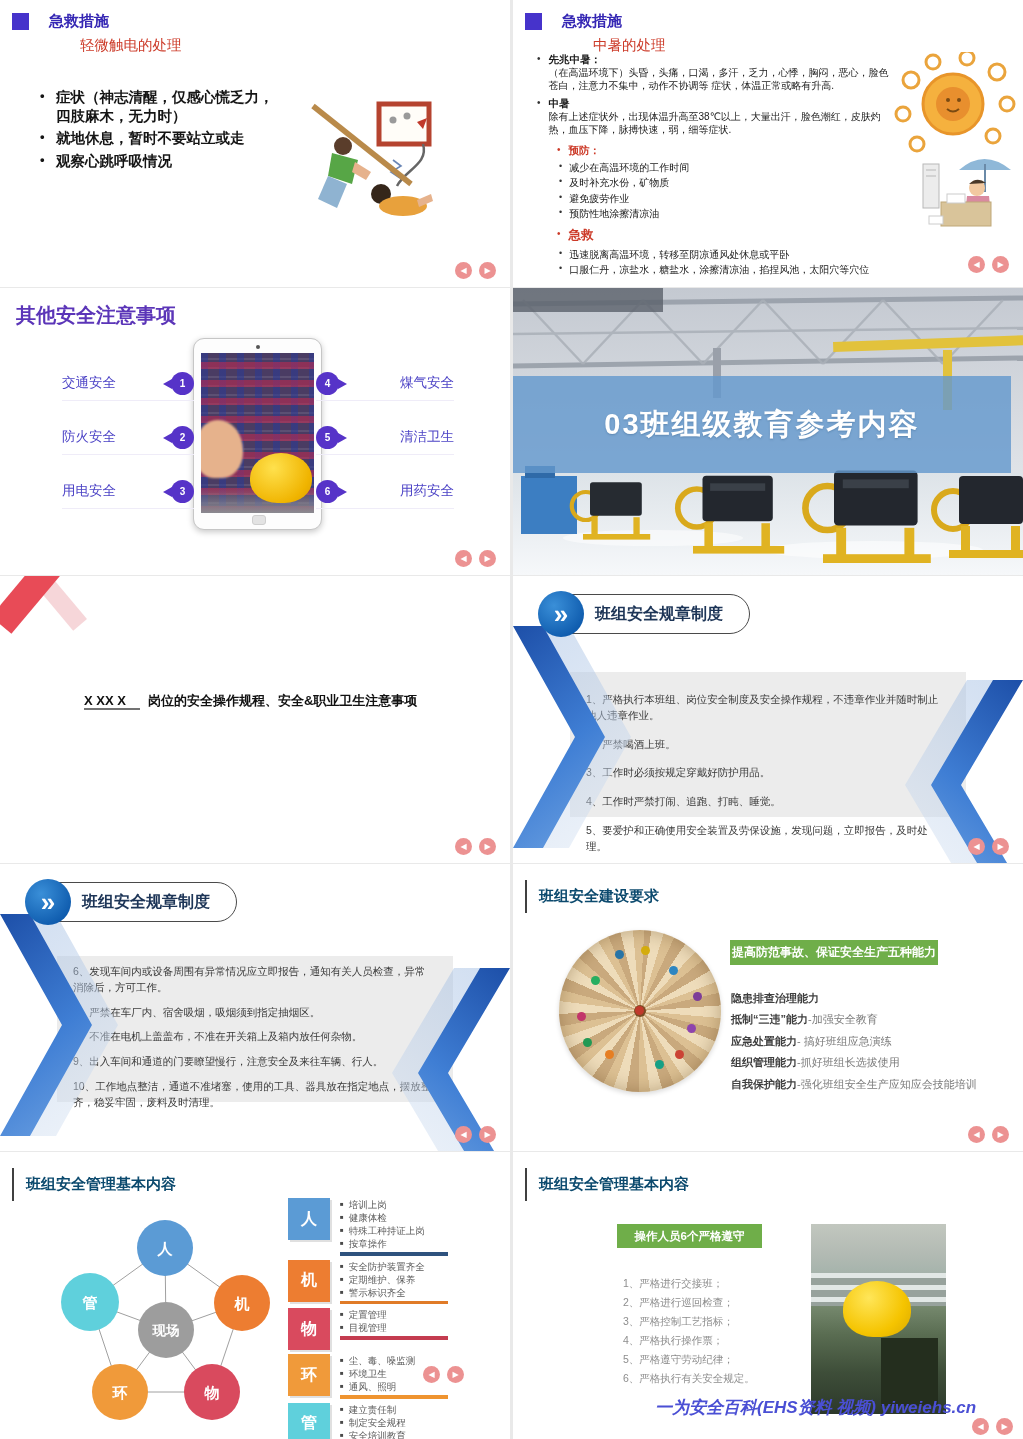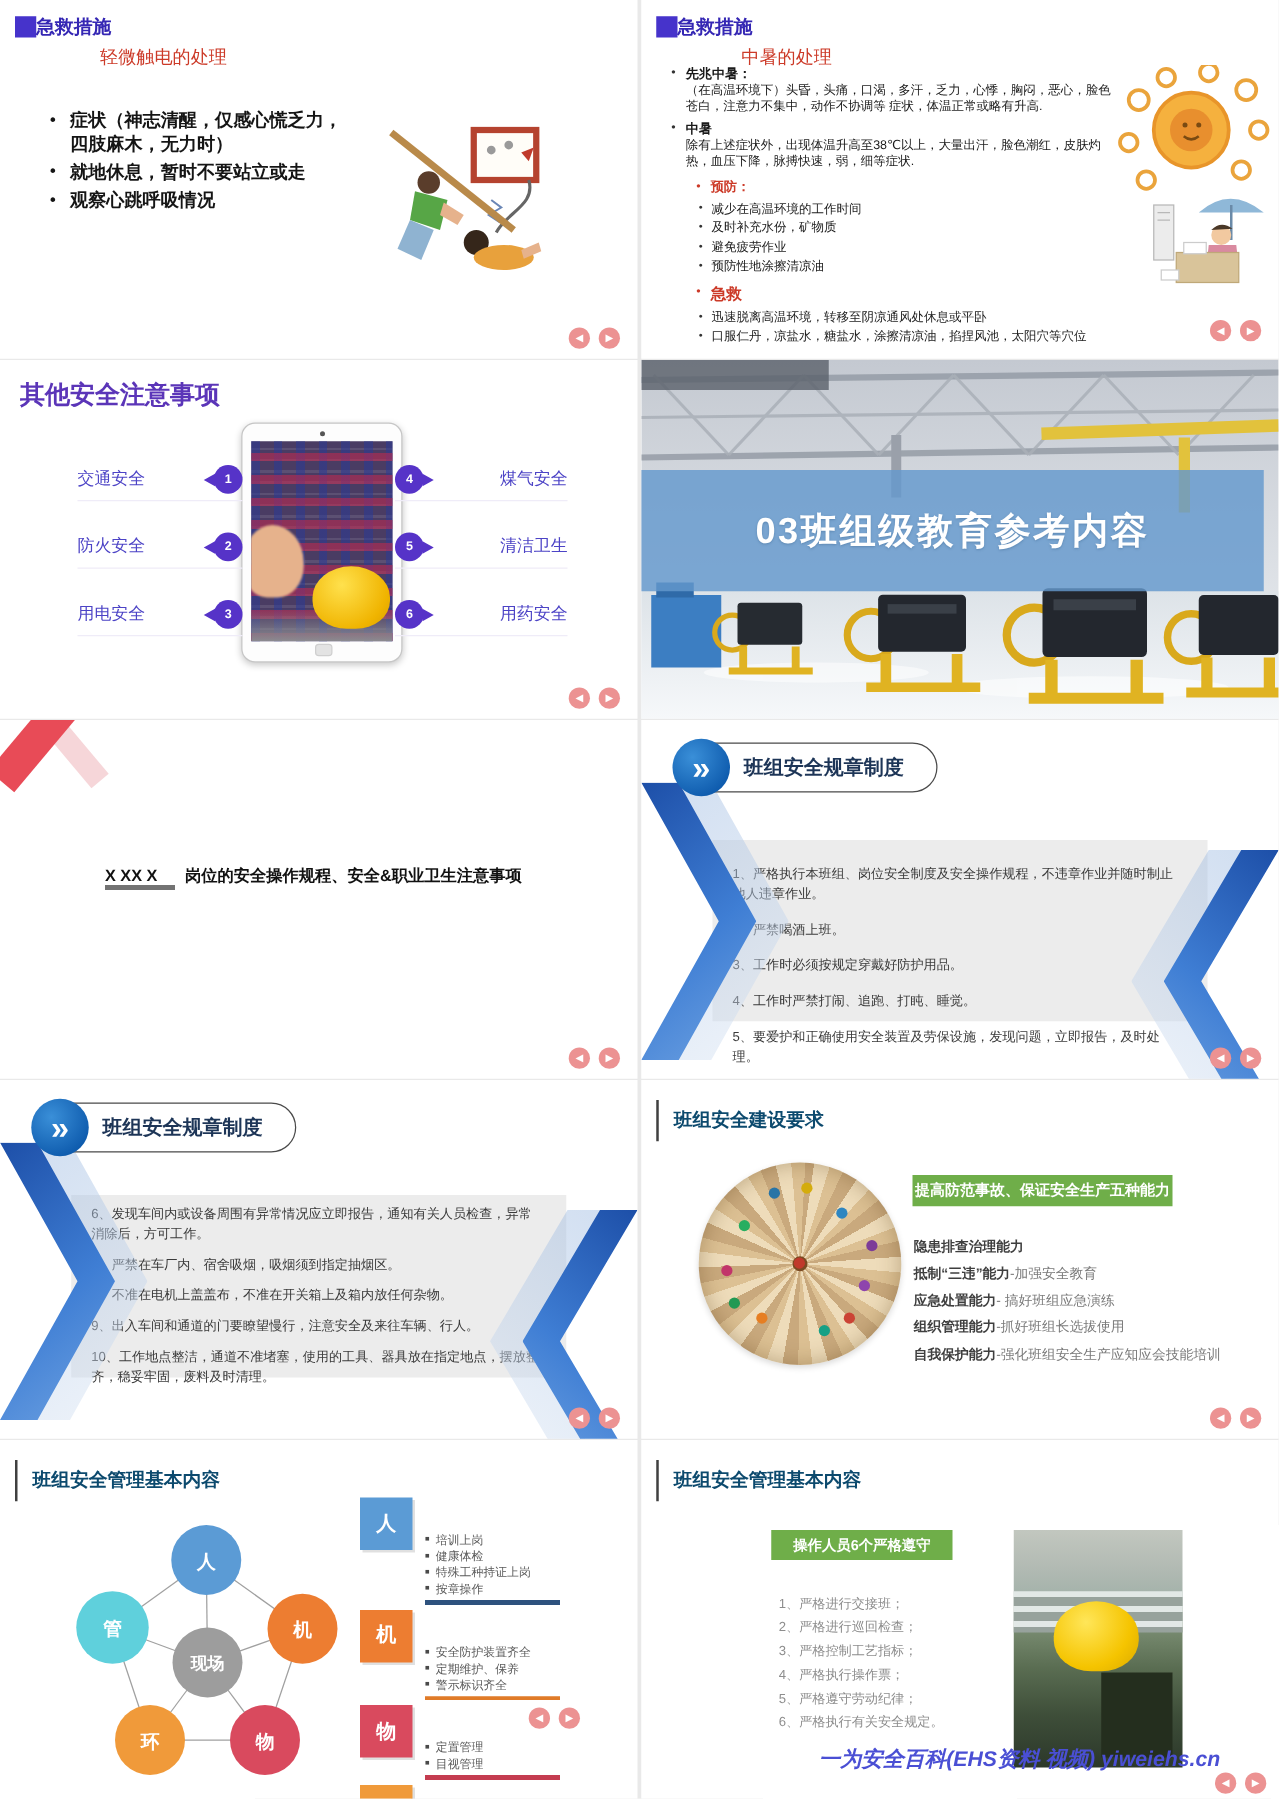--- a/index.html
+++ b/index.html
@@ -7,21 +7,21 @@
         grid-auto-rows:287px;gap:1px 3px;background:#e9e9e9;
         font-family:"Liberation Sans","DejaVu Sans",sans-serif;}
   .slide{position:relative;background:#fff;overflow:hidden;}
 
   
   .nav{position:absolute;right:14px;bottom:8px;display:flex;gap:7px;z-index:30;}
   .nbtn{width:17px;height:17px;border-radius:50%;background:#ec9292;color:#fff;
         font-size:8px;display:flex;align-items:center;justify-content:center;cursor:pointer;}
 
   
-  .hdr{position:absolute;left:12px;top:12px;display:flex;align-items:center;}
+  .hdr{position:absolute;left:12px;top:12px;display:flex;align-items:center;gap:20px;}
   .hdr-sq{width:17px;height:17px;background:#4633cb;}
   .hdr-t{color:#3527b4;font-weight:bold;font-size:15px;}
   .hdr-sub{position:absolute;left:80px;top:36px;color:#cc3a28;font-size:14.5px;}
 
   
   .s1-list{position:absolute;left:40px;top:88px;width:238px;margin:0;padding:0;list-style:none;}
   .s1-list li{font-size:14.5px;font-weight:700;color:#151515;line-height:1.28;margin-bottom:4px;
               padding-left:16px;position:relative;}
   .s1-list li::before{content:"•";position:absolute;left:0;top:0;font-size:13px;}
   .s1-art{position:absolute;left:305px;top:98px;width:132px;height:118px;}
@@ -73,21 +73,21 @@
   .s4-band{position:absolute;left:0;right:12px;top:88px;height:97px;background:rgba(100,152,205,.82);
            display:flex;align-items:center;justify-content:center;}
   .s4-title{color:#fff;font-size:29px;font-weight:bold;letter-spacing:2px;text-shadow:0 1px 2px rgba(40,80,120,.35);}
 
   
   .v-pink{position:absolute;left:46px;top:-20px;width:18px;height:78px;background:#f6d6d9;transform:rotate(-40deg);}
   .v-red{position:absolute;left:12px;top:-18px;width:27px;height:76px;background:#e84b57;transform:rotate(40deg);}
   .s5-title{position:absolute;left:80px;top:26px;font-size:16.5px;font-weight:bold;color:#111;}
   .s5-sep{color:#e8414d;}
   .s5-body{position:absolute;left:84px;top:116px;font-size:13px;font-weight:bold;color:#111;}
-  .s5-ul{border-bottom:4px solid #737373;padding-right:14px;margin-right:8px;}
+  .s5-ul{border-bottom:2px solid #737373;padding-right:14px;margin-right:8px;}
 
   
   .pill{position:absolute;left:26px;top:18px;height:38px;display:inline-flex;align-items:center;
         background:#fff;border:1.5px solid #4a4a4a;border-radius:20px;padding-right:26px;z-index:5;}
   .pill-circ{width:46px;height:46px;border-radius:50%;margin:-5px 11px -5px -2px;color:#fff;
         background:radial-gradient(circle at 35% 32%,#3a8fd8,#0f5cae 75%);display:flex;
         align-items:center;justify-content:center;font-size:26px;font-weight:bold;}
   .pill-t{font-size:16px;font-weight:bold;color:#1d3557;text-align:right;}
   .panel{position:absolute;left:57px;right:57px;top:96px;bottom:46px;background:#ececec;
          padding:20px 18px 8px 16px;box-sizing:border-box;z-index:1;}
@@ -125,21 +125,21 @@
      font-size:12px;font-weight:bold;display:flex;align-items:center;justify-content:center;}
   .s8-list{position:absolute;left:218px;top:124px;font-size:11px;line-height:1.95;color:#7a7a7a;}
   .s8-list b{color:#3f3f3f;}
 
   
   .s9-svg{position:absolute;left:2px;top:42px;}
   .s9-groups{position:absolute;left:288px;top:46px;width:216px;}
   .g{display:flex;margin-bottom:4px;}
   .g-sq{width:42px;height:42px;flex:0 0 42px;color:#fff;font-size:16px;font-weight:bold;
         display:flex;align-items:center;justify-content:center;box-shadow:2px 2px 0 rgba(0,0,0,.12);}
-  .g-items{margin-left:10px;flex:1;margin-top:28px;}
+  .g-items{margin-left:10px;flex:1;}
   .g-item{font-size:9.5px;color:#5a5a5a;line-height:13px;display:flex;gap:5px;}
   .g-item .bq{font-size:6px;color:#4a4a4a;line-height:13px;}
   .g-ul{height:3.5px;width:108px;margin-top:2px;}
 
   
   .s10-banner{position:absolute;left:104px;top:72px;width:145px;height:24px;background:#6fae49;color:#fff;
      font-size:11.5px;font-weight:bold;display:flex;align-items:center;justify-content:center;}
   .s10-list{position:absolute;left:110px;top:122px;font-size:10.5px;color:#8d8d8d;line-height:19px;}
   .photo{position:absolute;left:298px;top:72px;width:135px;height:190px;
      background:linear-gradient(180deg,#c2c7bf 0%,#b2bab3 16%,#a3b2aa 28%,#74876c 44%,#5a6d52 58%,#3e4e39 78%,#2c382a 100%);}

